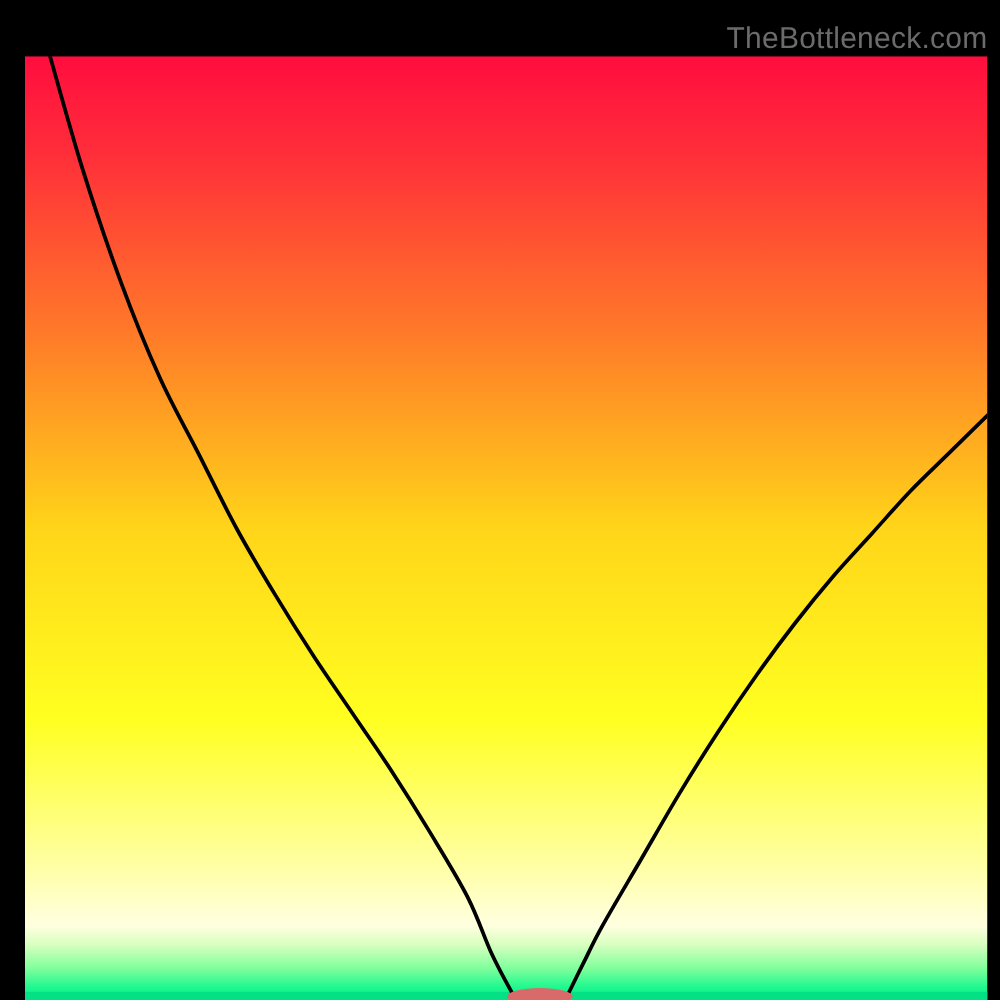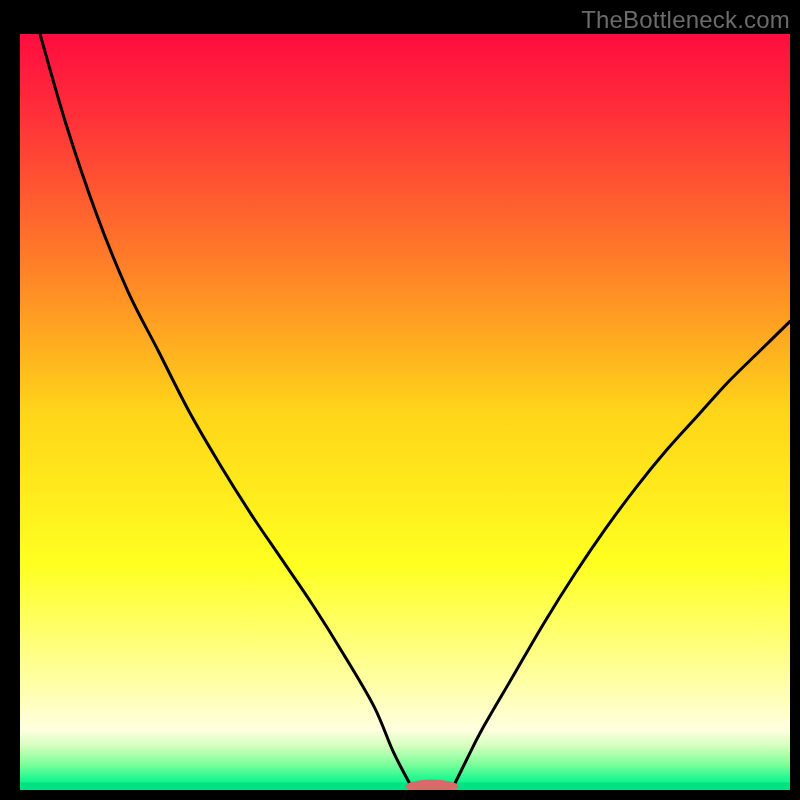--- a/index.html
+++ b/index.html
@@ -8,20 +8,21 @@
     width: 800px;
     height: 800px;
     background: #000;
     overflow: hidden;
   }
   .frame {
     position: relative;
     width: 800px;
     height: 744px;
     background: #000;
+    margin-top: 11px;
   }
   .watermark {
     position: absolute;
     top: 6px;
     right: 10px;
     font-family: Arial, Helvetica, sans-serif;
     font-size: 24px;
     font-weight: 500;
     color: #6b6b6b;
     z-index: 30;

